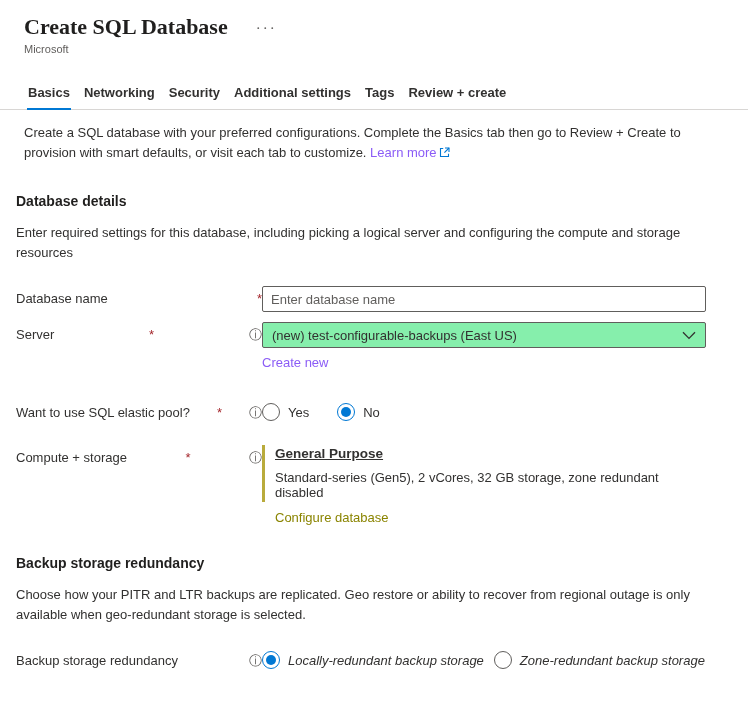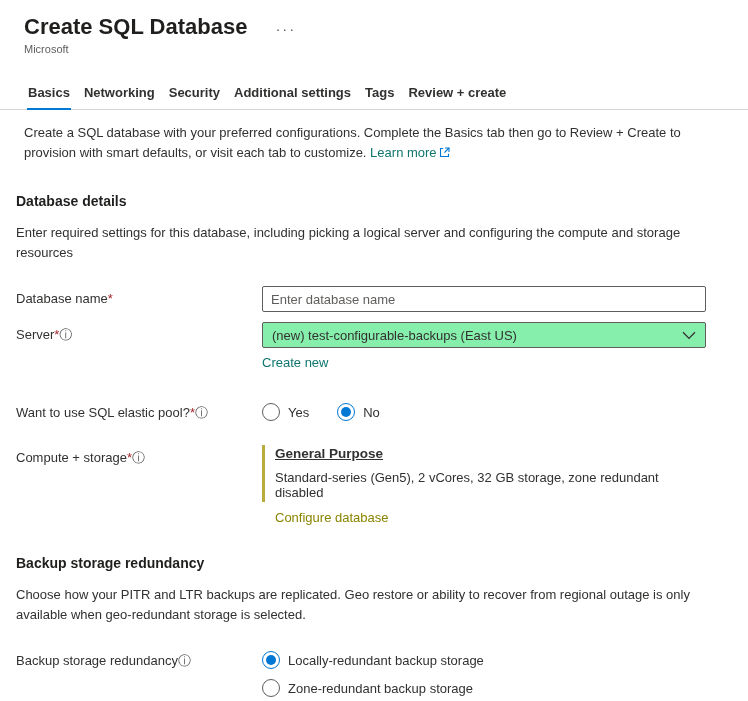--- a/index.html
+++ b/index.html
@@ -2,55 +2,55 @@
 <html><head>
 <meta charset="utf-8">
 <style>
   * { margin:0; padding:0; box-sizing:border-box; }
   html,body { width:748px; height:701px; overflow:hidden; background:#fff; }
   body { font-family:"Liberation Sans","DejaVu Sans",sans-serif; font-size:13px; color:#323130; }
 
   .page { padding-top:14px; }
 
   .header { padding:0 24px; }
-  .title-row { display:flex; align-items:center; gap:28px; }
+  .title-row { display:flex; align-items:center; gap:28px;font-family:Liberation Serif, serif; }
   h1 { font-size:22px; font-weight:700; color:#201f1e; }
   .more { color:#605e5c; font-size:15px; letter-spacing:2px; margin-top:2px; cursor:pointer; }
   .publisher { font-size:11px; color:#605e5c; margin-top:3px; }
 
   .tabs { display:flex; gap:12px; margin-top:24px; padding-left:27px; border-bottom:1px solid #d8d6d4; }
   .tab { padding:6px 1px 9px; cursor:pointer; position:relative; white-space:nowrap;font-weight:bold; }
   .tab.active { font-weight:700; }
   .tab.active::after { content:''; position:absolute; left:0; right:0; bottom:-1px; height:2px; background:#0078d4; }
 
   .content { padding:0 28px 0 16px; }
   .intro { margin:13px 8px 0; max-width:700px; line-height:1.55; }
-  a.link { color:#0f766e; text-decoration:none; cursor:pointer; }
+  a.link { color:#8b5cf6; text-decoration:none; cursor:pointer; }
   .ext-icon { margin-left:2px; vertical-align:-1px; }
 
   .section-heading { font-size:14px; font-weight:700; color:#201f1e; margin-top:30px; }
   .section-desc { margin-top:14px; line-height:1.5; max-width:706px; }
 
   .form-row { display:flex; align-items:flex-start; margin-top:24px; }
   .form-row.tight { margin-top:10px; }
   .form-row.roomy { margin-top:30px; }
-  .label-col { width:246px; flex-shrink:0; display:flex; align-items:center; padding-top:5px; }
+  .label-col { width:246px; flex-shrink:0; display:flex; align-items:center; gap:5px; padding-top:5px;justify-content:space-between; }
   .required { color:#a4262c; }
   .info-icon { color:#5b5fc7; color:#605e5c; font-family:"DejaVu Sans",sans-serif; font-size:13px; line-height:1; cursor:pointer; }
   .control-col { width:444px; }
 
   .text-input { width:100%; height:26px; border:1px solid #605e5c; border-radius:2px; padding:0 8px; font:inherit; color:#323130; background:#fff; }
   .text-input::placeholder { color:#605e5c; }
 
   .dropdown { width:100%; height:26px; border:1px solid #605e5c; border-radius:2px; padding:0 9px; display:flex; align-items:center; justify-content:space-between; cursor:pointer; background:#86efac; }
   .dropdown-value { white-space:nowrap; overflow:hidden; text-overflow:ellipsis; }
   .under-link { display:inline-block; margin-top:7px; }
 
   .radio-group-h { display:flex; gap:28px; padding-top:3px; }
-  .radio-group-v { display:flex; flex-direction:column; gap:10px; padding-top:3px; }
+  .radio-group-v { display:flex; gap:10px; padding-top:3px;font-style:italic; }
   .radio-option { display:flex; align-items:center; gap:8px; cursor:pointer; }
   .radio { width:18px; height:18px; border:1px solid #605e5c; border-radius:50%; background:#fff; position:relative; flex-shrink:0; }
   .radio.checked { border-color:#0078d4; }
   .radio.checked::after { content:''; position:absolute; left:3px; top:3px; right:3px; bottom:3px; border-radius:50%; background:#0078d4; }
 
   .tier-card { border-left:3px solid #b9ab3c; padding:1px 0 2px 10px; }
   .tier-name { font-weight:700; font-size:13.5px;text-decoration:underline; }
   .tier-details { margin-top:9px; }
   .configure-link { display:inline-block; margin:8px 0 0 13px; color:#8a8400; text-decoration:none; cursor:pointer; }
 </style>

